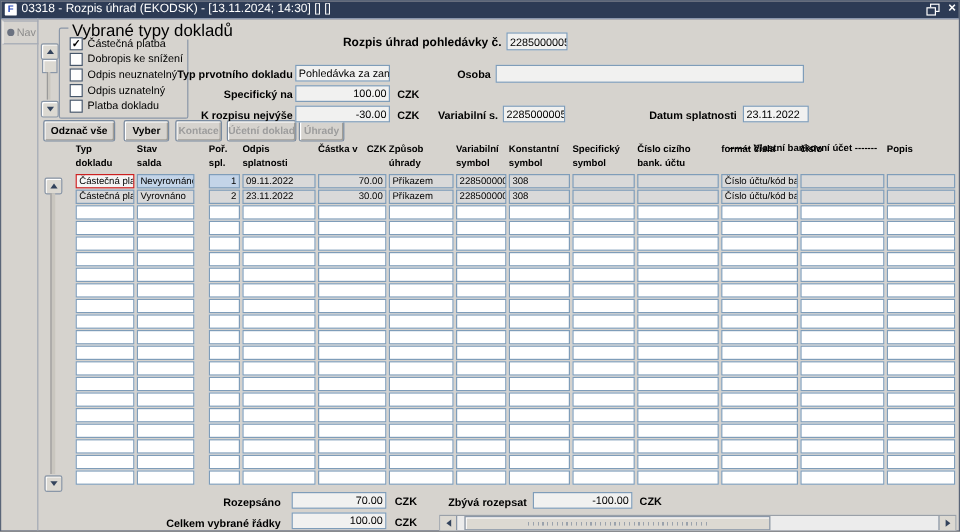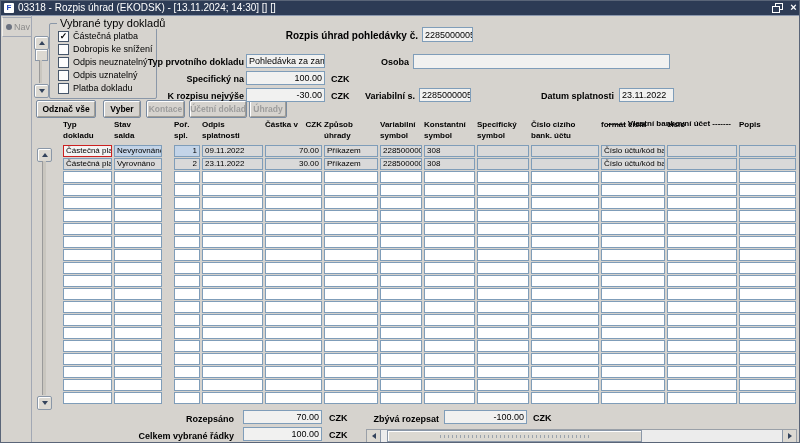--- a/index.html
+++ b/index.html
@@ -14,21 +14,21 @@
   #restore-btn .sq1{position:absolute;left:3px;top:0;width:6px;height:5px;border:1px solid #fff;}
   #restore-btn .sq2{position:absolute;left:0;top:3px;width:6px;height:5px;border:1px solid #fff;background:#2d3b55;}
   #close-btn{position:absolute;left:787px;top:0px;width:11px;height:12px;color:#fff;font-size:11px;font-weight:bold;line-height:12px;text-align:center;}
   
   #nav-sep{position:absolute;left:30px;top:14px;width:1px;height:429px;background:#a2a8b4;}
   #nav-tab{position:absolute;left:1px;top:16px;width:28px;height:18px;background:#d6d3ce;border:1px solid #a2a8b4;border-left-color:#f0efec;}
   #nav-tab .dot{position:absolute;left:3px;top:6px;width:6px;height:6px;border-radius:50%;background:#6b7280;}
   #nav-tab .txt{position:absolute;left:11px;top:4px;font-size:9px;color:#8b8b8b;}
   
   #doc-types-box{position:absolute;left:48px;top:22px;width:106px;height:74px;border:1px solid #8a97a8;border-radius:2px;}
-  #doc-types-legend{position:absolute;left:56px;top:16px;font-size:11px;background:#d6d3ce;padding:0 3px;white-space:nowrap;}
+  #doc-types-legend{position:absolute;left:56px;top:16px;font-size:14px;background:#d6d3ce;padding:0 3px;white-space:nowrap;}
   #doc-type-list{position:absolute;left:57px;top:30px;width:96px;height:66px;}
   .cb-row{position:absolute;left:0;height:12px;width:96px;}
   .cb{position:absolute;left:0;top:0;width:9px;height:9px;background:#fdfdfd;border:1px solid #46566a;
       font-size:9px;line-height:8px;text-align:center;font-weight:bold;}
   .cb-lab{position:absolute;left:15px;top:0px;font-size:9px;white-space:nowrap;}
   
   .sb-btn{position:absolute;width:13px;height:12px;background:#dcd9d2;border:1px solid #8a97a8;
           box-shadow:inset 1px 1px 0 #fff;display:flex;align-items:center;justify-content:center;border-radius:2px;}
   .tri-up{width:0;height:0;border-left:3px solid transparent;border-right:3px solid transparent;border-bottom:4px solid #33435c;}
   .tri-dn{width:0;height:0;border-left:3px solid transparent;border-right:3px solid transparent;border-top:4px solid #33435c;}

